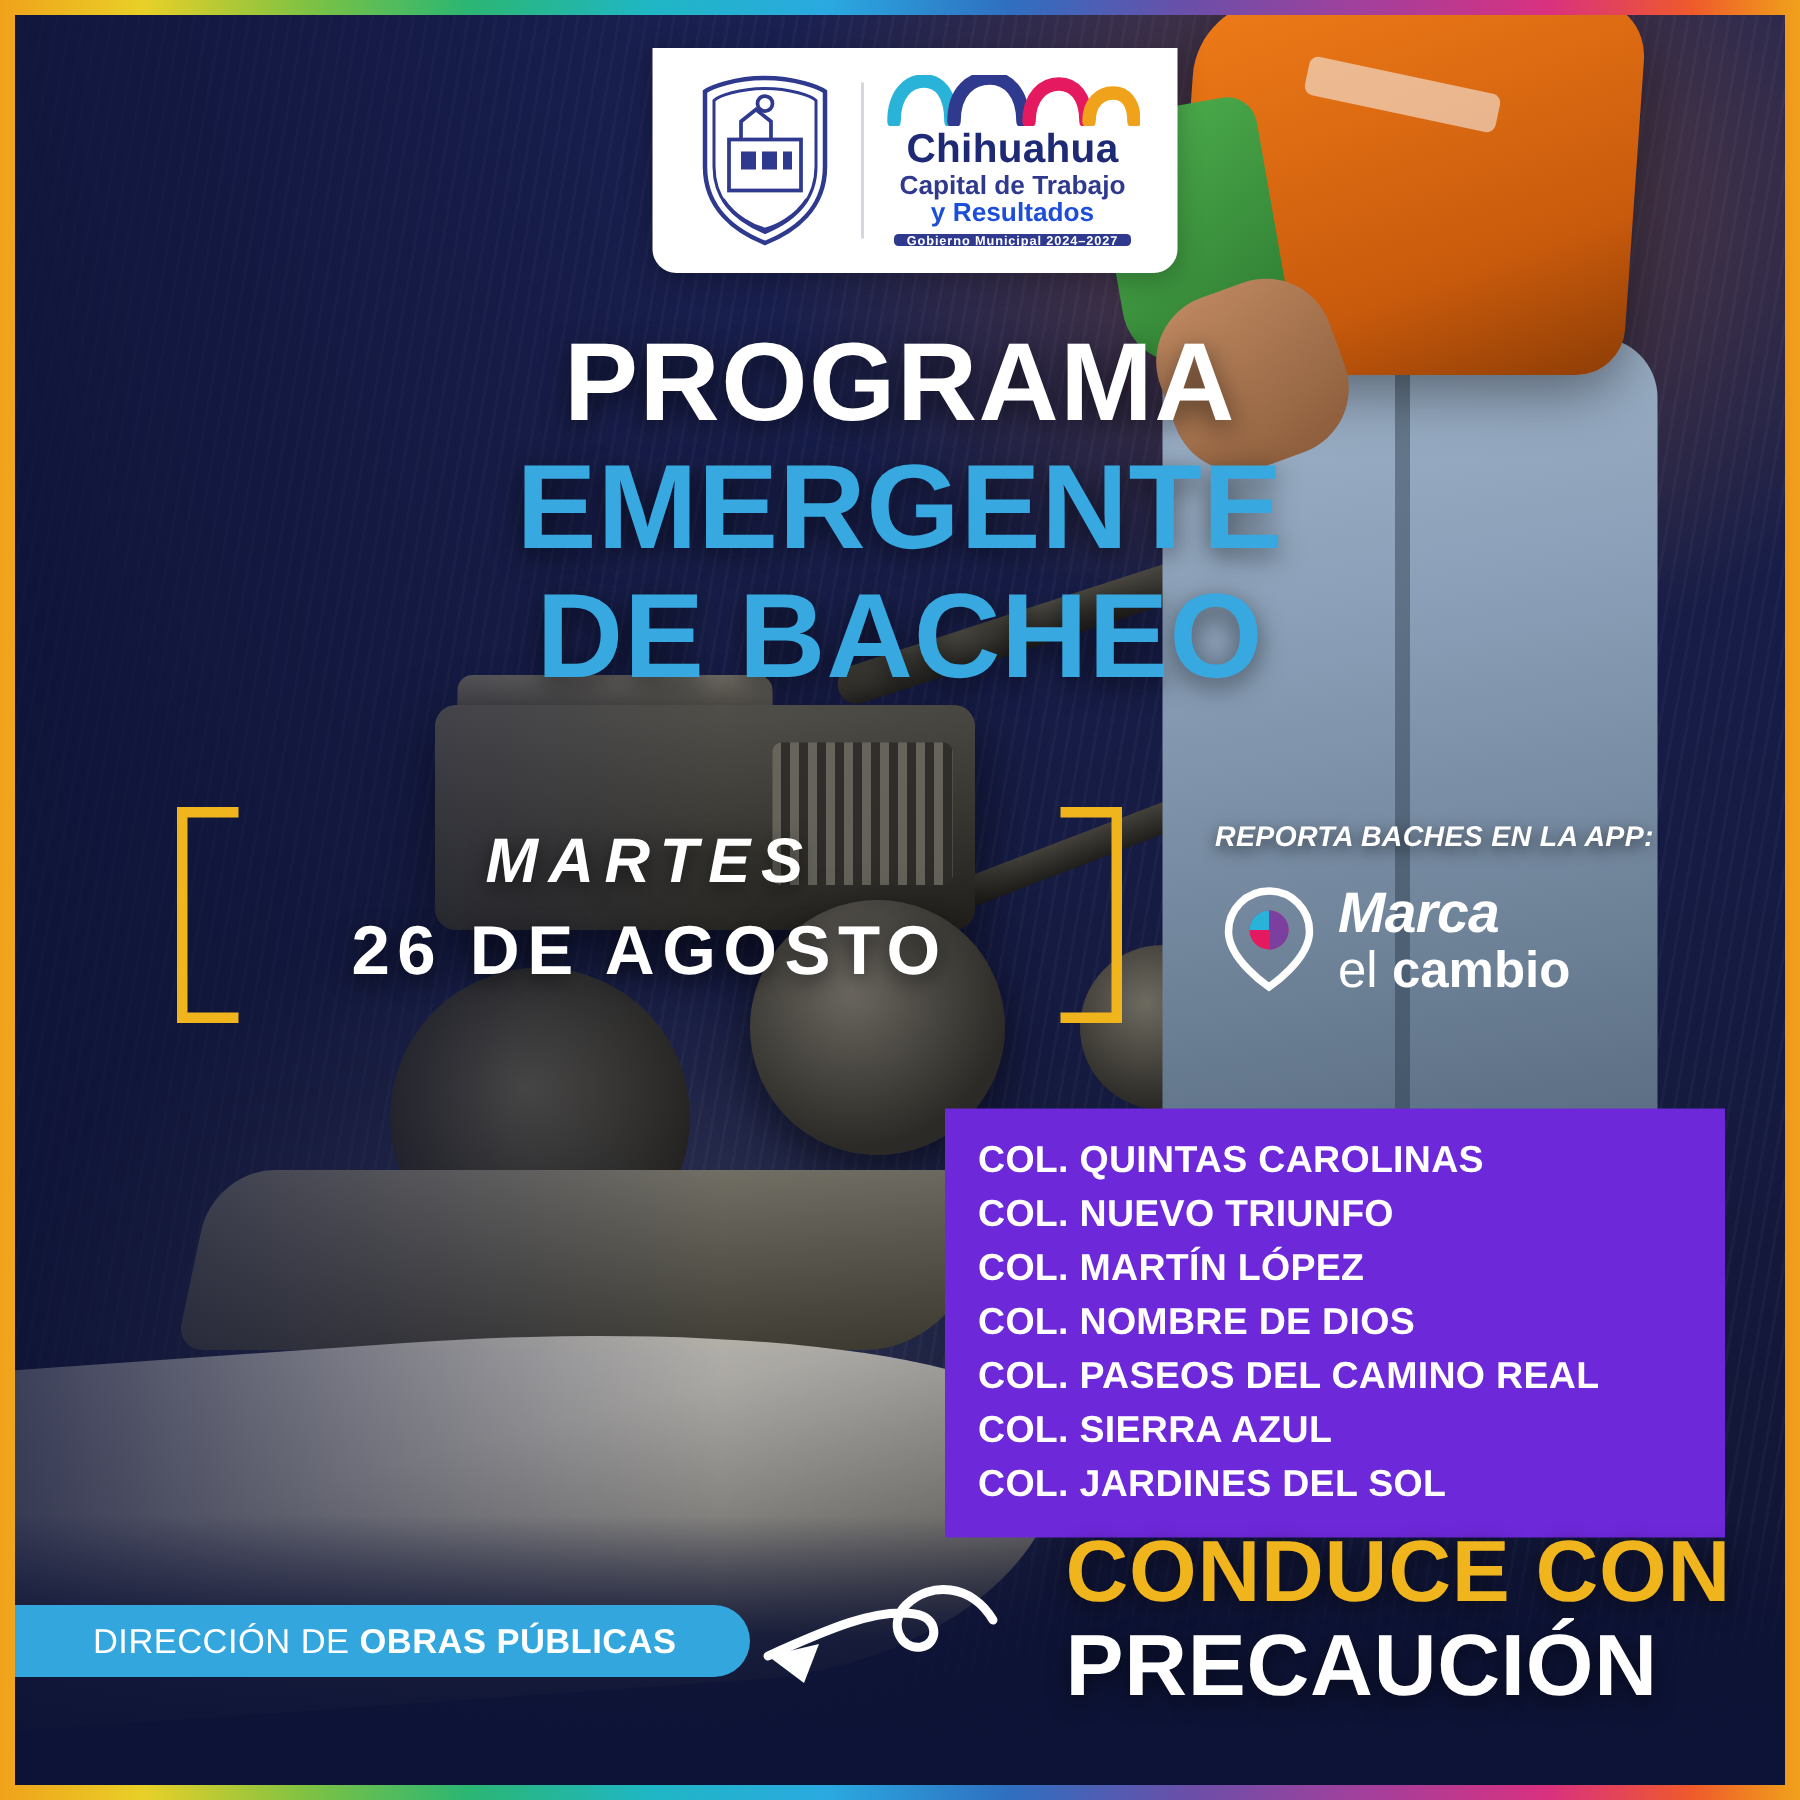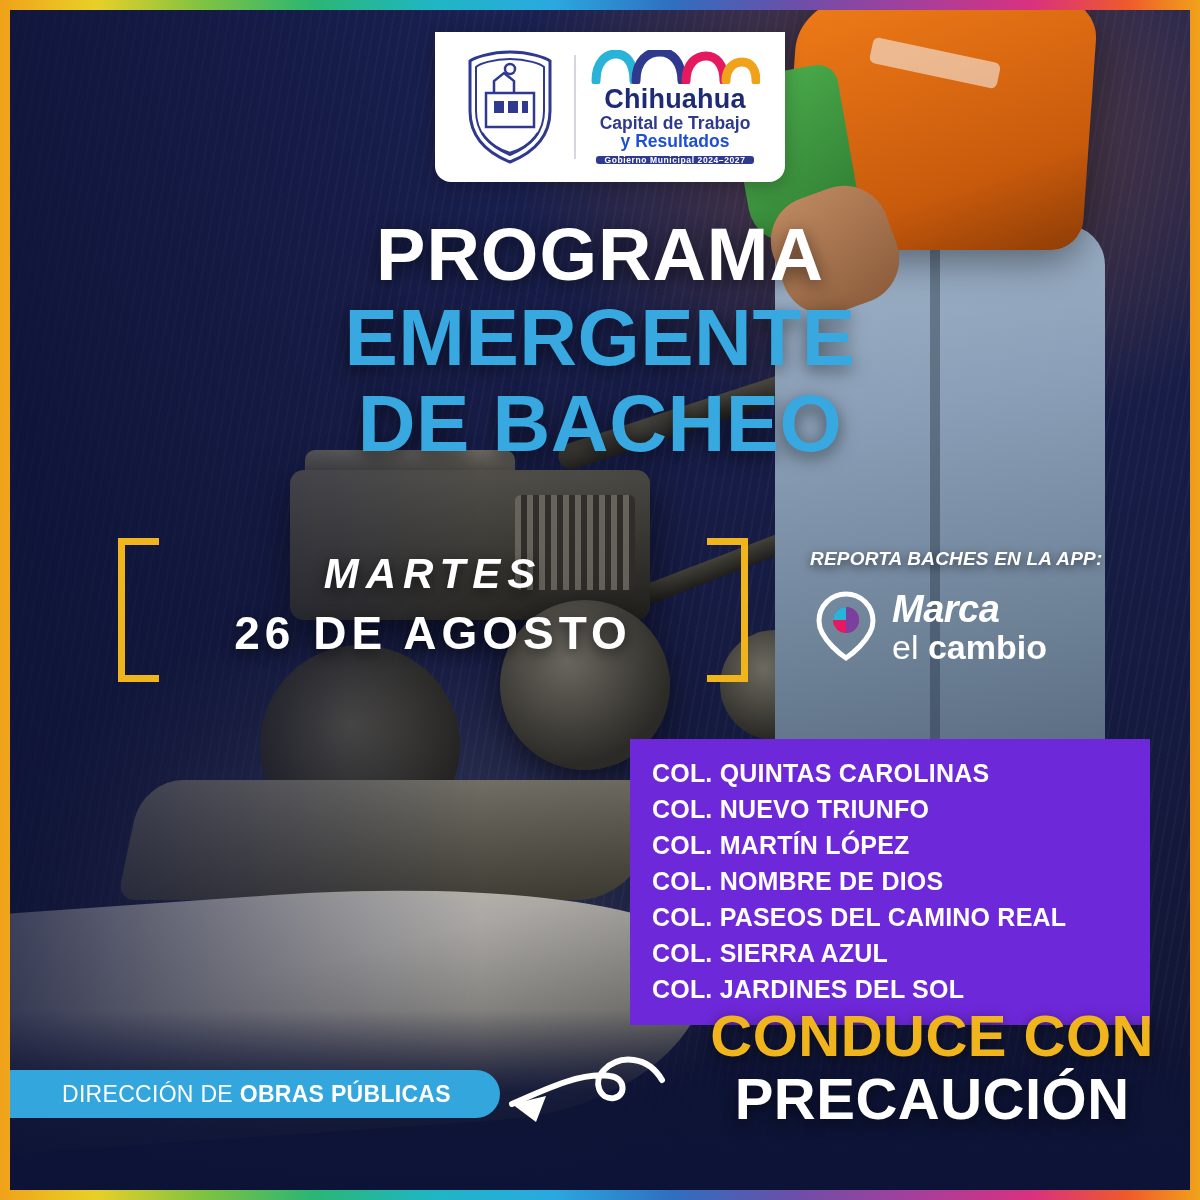--- a/index.html
+++ b/index.html
@@ -217,21 +217,21 @@
     background:#6d28d9;padding:16px 0 18px 0;margin-left:20px;
   }
   .colonias li{
     list-style:none;color:#fff;font-size:25px;font-weight:bold;
     padding:2px 0 2px 22px;letter-spacing:.2px;line-height:1.28;
   }
   .colonias ul{margin:0;padding:0;}
 
   
   .conduce{
-    position:absolute;right:36px;bottom:60px;text-align:center;
+    position:absolute;right:36px;bottom:48px;text-align:left;
   }
   .conduce-1{
     font-size:58px;font-weight:bold;color:#f0b51d;letter-spacing:.5px;line-height:1;
     text-shadow:0 4px 14px rgba(0,0,0,.55);
   }
   .conduce-2{
     font-size:58px;font-weight:bold;color:#ffffff;letter-spacing:.5px;line-height:1.05;margin-top:4px;
     text-shadow:0 4px 14px rgba(0,0,0,.55);
   }
 

